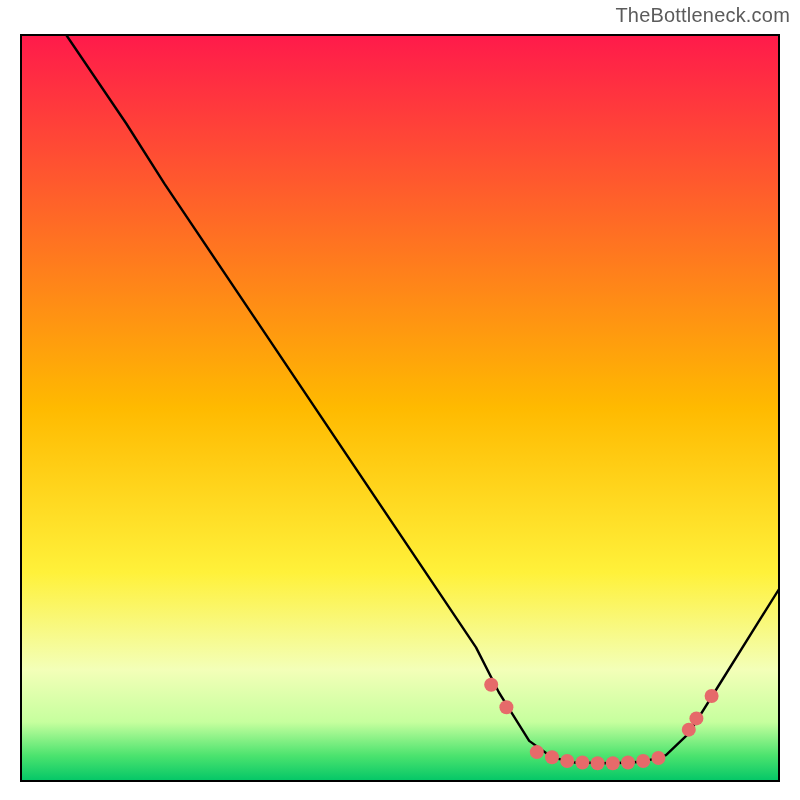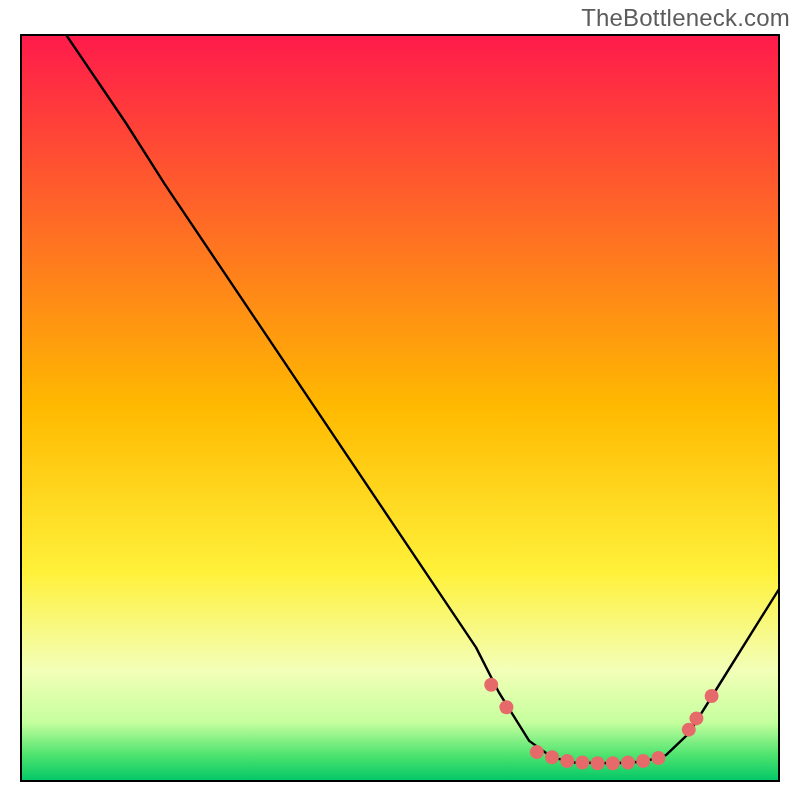--- a/index.html
+++ b/index.html
@@ -13,21 +13,21 @@
   }
   .frame {
     position: relative;
     width: 800px;
     height: 800px;
   }
   .watermark {
     position: absolute;
     top: 4px;
     right: 10px;
-    font-size: 24px;
+    font-size: 20px;
     font-weight: 500;
     color: #5b5b5b;
     letter-spacing: 0.2px;
     z-index: 20;
   }
   .plot-border {
     position: absolute;
     box-sizing: border-box;
     border: 2px solid #000;
     z-index: 10;

